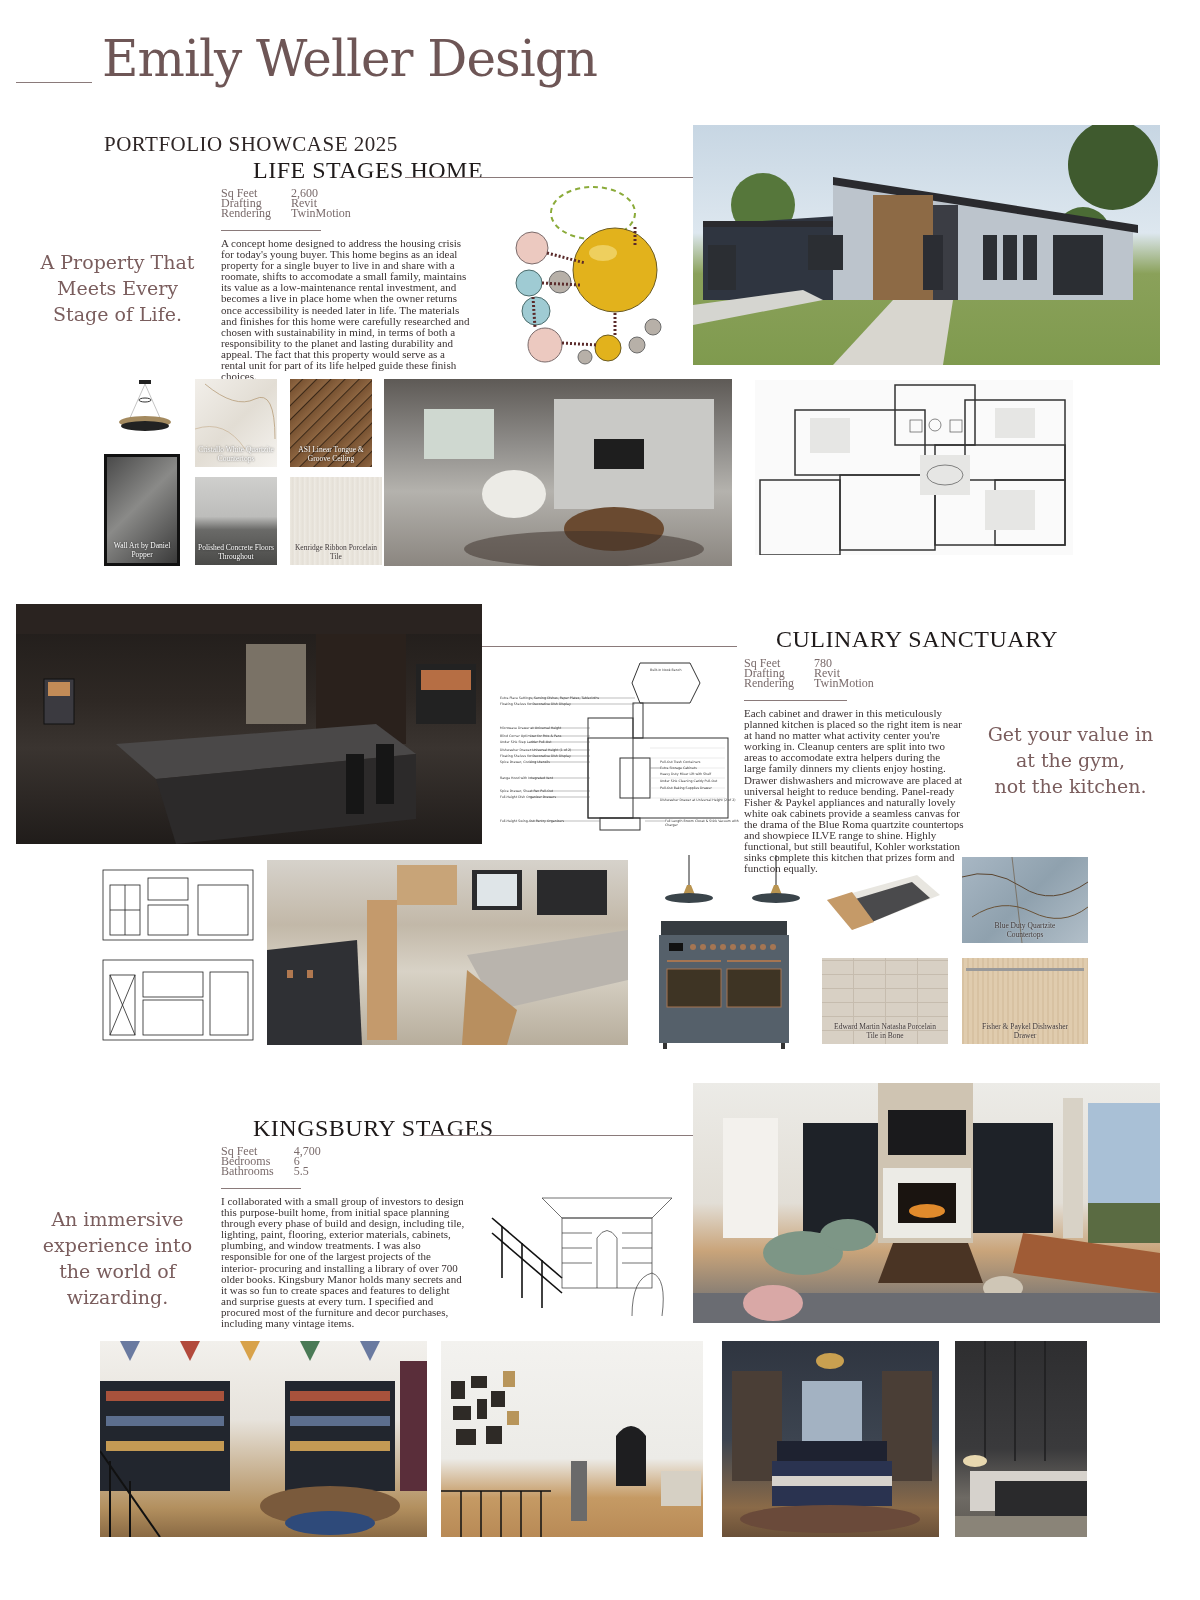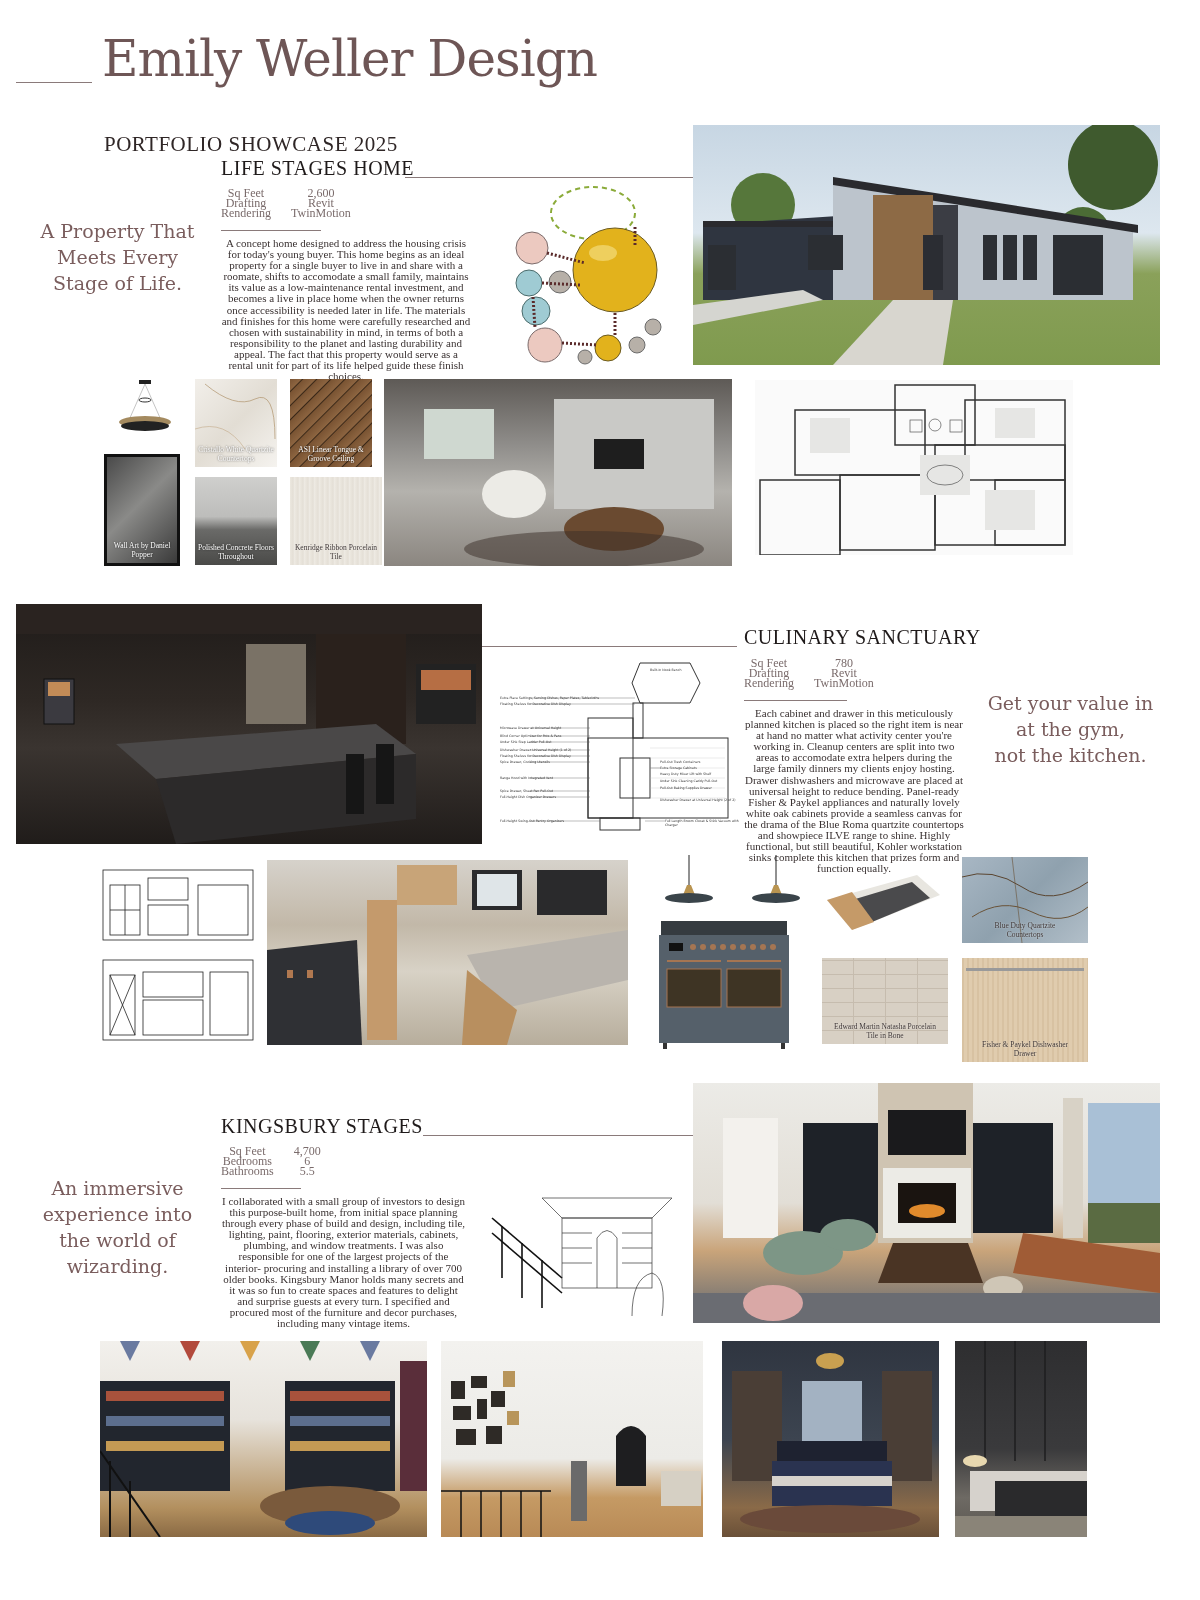--- a/index.html
+++ b/index.html
@@ -1,26 +1,26 @@
 <!DOCTYPE html>
 <html><head>
 <meta charset="utf-8">
 <style>
   * { box-sizing: border-box; margin: 0; padding: 0; }
   html, body { width: 1200px; height: 1600px; background: #ffffff; overflow: hidden; }
   body { position: relative; font-family: "Liberation Serif", "DejaVu Serif", serif; color: #2b2424; }
-  .abs { position: absolute; text-align: center; }
+  .abs { position: absolute; }
   .rule { position: absolute; height: 1px; background: #8a7a7a; }
   .title-main { font-family: "DejaVu Serif", serif; font-weight: 300; color: #6e5656; font-size: 50px; letter-spacing: -1px; }
   .title-sub { font-family: "Liberation Serif", serif; color: #2f2626; font-size: 21px; letter-spacing: 0.5px; margin-top: 40px; }
-  .sec-title { font-family: "Liberation Serif", serif; font-size: 20px; letter-spacing: 0.5px; color: #1f1a1a; }
+  .sec-title { font-family: "Liberation Serif", serif; font-size: 24px; letter-spacing: 0.5px; color: #1f1a1a; margin-left: 32px; }
   .specs { font-size: 12px; color: #7a6b6b; line-height: 10px; }
   .specs td { padding-right: 20px; white-space: nowrap; }
   .para { font-size: 11px; line-height: 11.1px; color: #3a3232; }
-  .tagline { font-family: "DejaVu Serif", serif; font-weight: 300; color: #7a5d5d; text-align: center; font-size: 19px; line-height: 26px; }
+  .tagline { font-family: "DejaVu Serif", serif; font-weight: 300; color: #7a5d5d; text-align: center; font-size: 19px; line-height: 26px; margin-top: 31px; }
   .img { position: absolute; overflow: hidden; }
   .caption { position: absolute; left: 0; right: 0; bottom: 4px; text-align: center; font-size: 7.5px; line-height: 9px; color: #fff; text-shadow: 0 0 2px rgba(0,0,0,0.7); }
   .caption.dark { color: #3e3636; text-shadow: 0 0 2px rgba(255,255,255,0.6); }
 </style>
 </head>
 <body>
 
 <div class="rule" style="left:16px; top:82px; width:76px; background:#8a7a7a;"></div>
 <div class="abs title-main" style="left:102px; top:30px;">Emily Weller Design</div>
 <div class="abs title-sub" style="left:104px; top:92px;">PORTFOLIO SHOWCASE 2025</div>
@@ -361,21 +361,21 @@
         <path d="M10,60 Q40,40 70,55 T126,50" stroke="#6a5338" fill="none"></path>
         <path d="M50,0 L60,86" stroke="#6a5338" fill="none" stroke-width="0.6"></path>
       </svg>
     <div class="caption dark" style="padding:0 14px;">Blue Duty Quartzite Countertops</div>
   </div>
 
   <div class="img" style="left:822px; top:958px; width:126px; height:86px; background:#d8d0c4; background-image:repeating-linear-gradient(0deg,transparent 0 13px,#c6bcae 13px 14px),repeating-linear-gradient(90deg,transparent 0 31px,#c6bcae 31px 32px);">
     <div class="caption dark" style="padding:0 10px;">Edward Martin Natasha Porcelain Tile in Bone</div>
   </div>
 
-  <div class="img" style="left:962px; top:958px; width:126px; height:104px; background:repeating-linear-gradient(90deg,#d8c2a2 0 2px,#e0ccae 2px 5px);">
+  <div class="img" style="left:962px; top:958px; width:126px; height:86px; background:repeating-linear-gradient(90deg,#d8c2a2 0 2px,#e0ccae 2px 5px);">
     <div style="position:absolute;left:4px;right:4px;top:10px;height:3px;background:#9a9a9a;"></div>
     <div class="caption dark" style="padding:0 14px;">Fisher &amp; Paykel Dishwasher Drawer</div>
   </div>
 </section>
 
 <section>
   <div class="abs sec-title" style="left:221px; top:1115px;">KINGSBURY STAGES</div>
   <div class="rule" style="left:423px; top:1135px; width:272px;"></div>
 
   <table class="abs specs" style="left:221px; top:1146px; border-collapse:collapse;">

